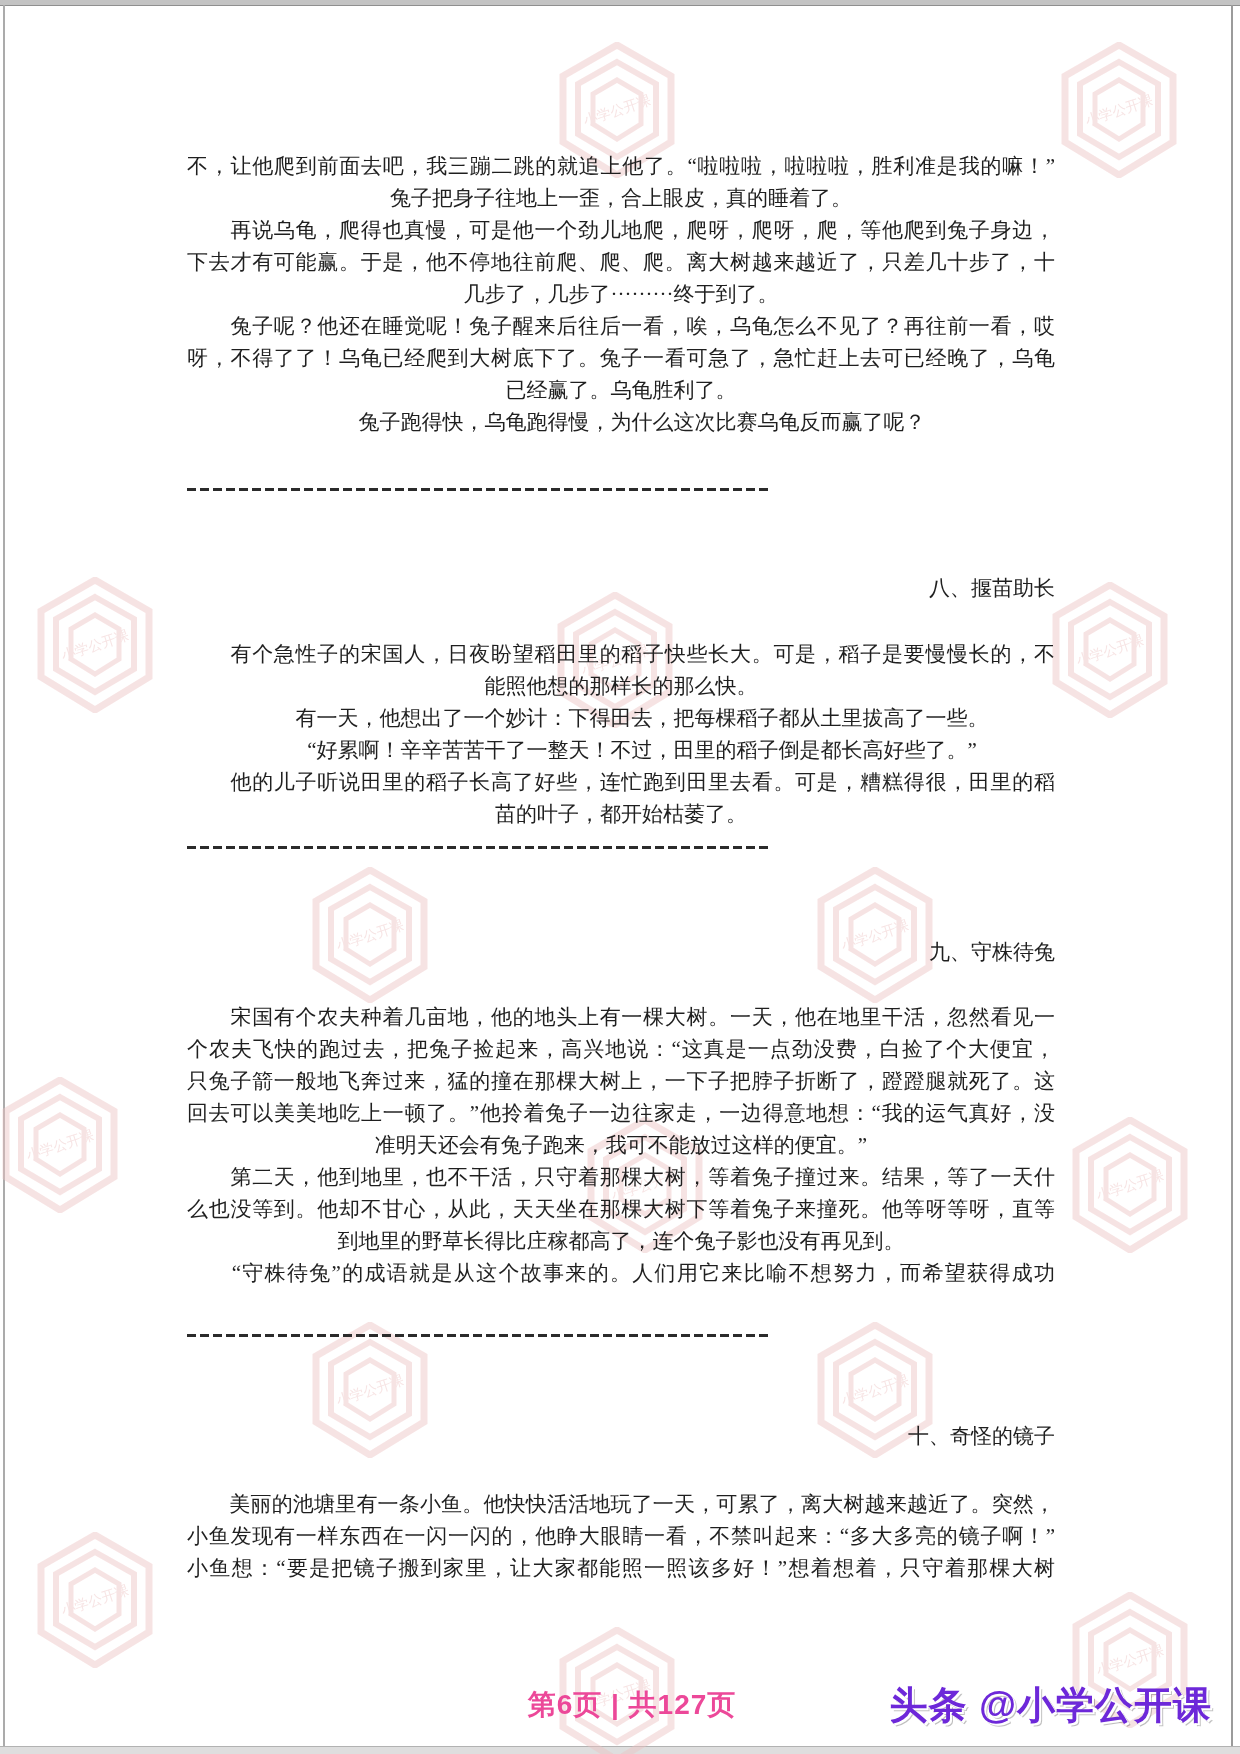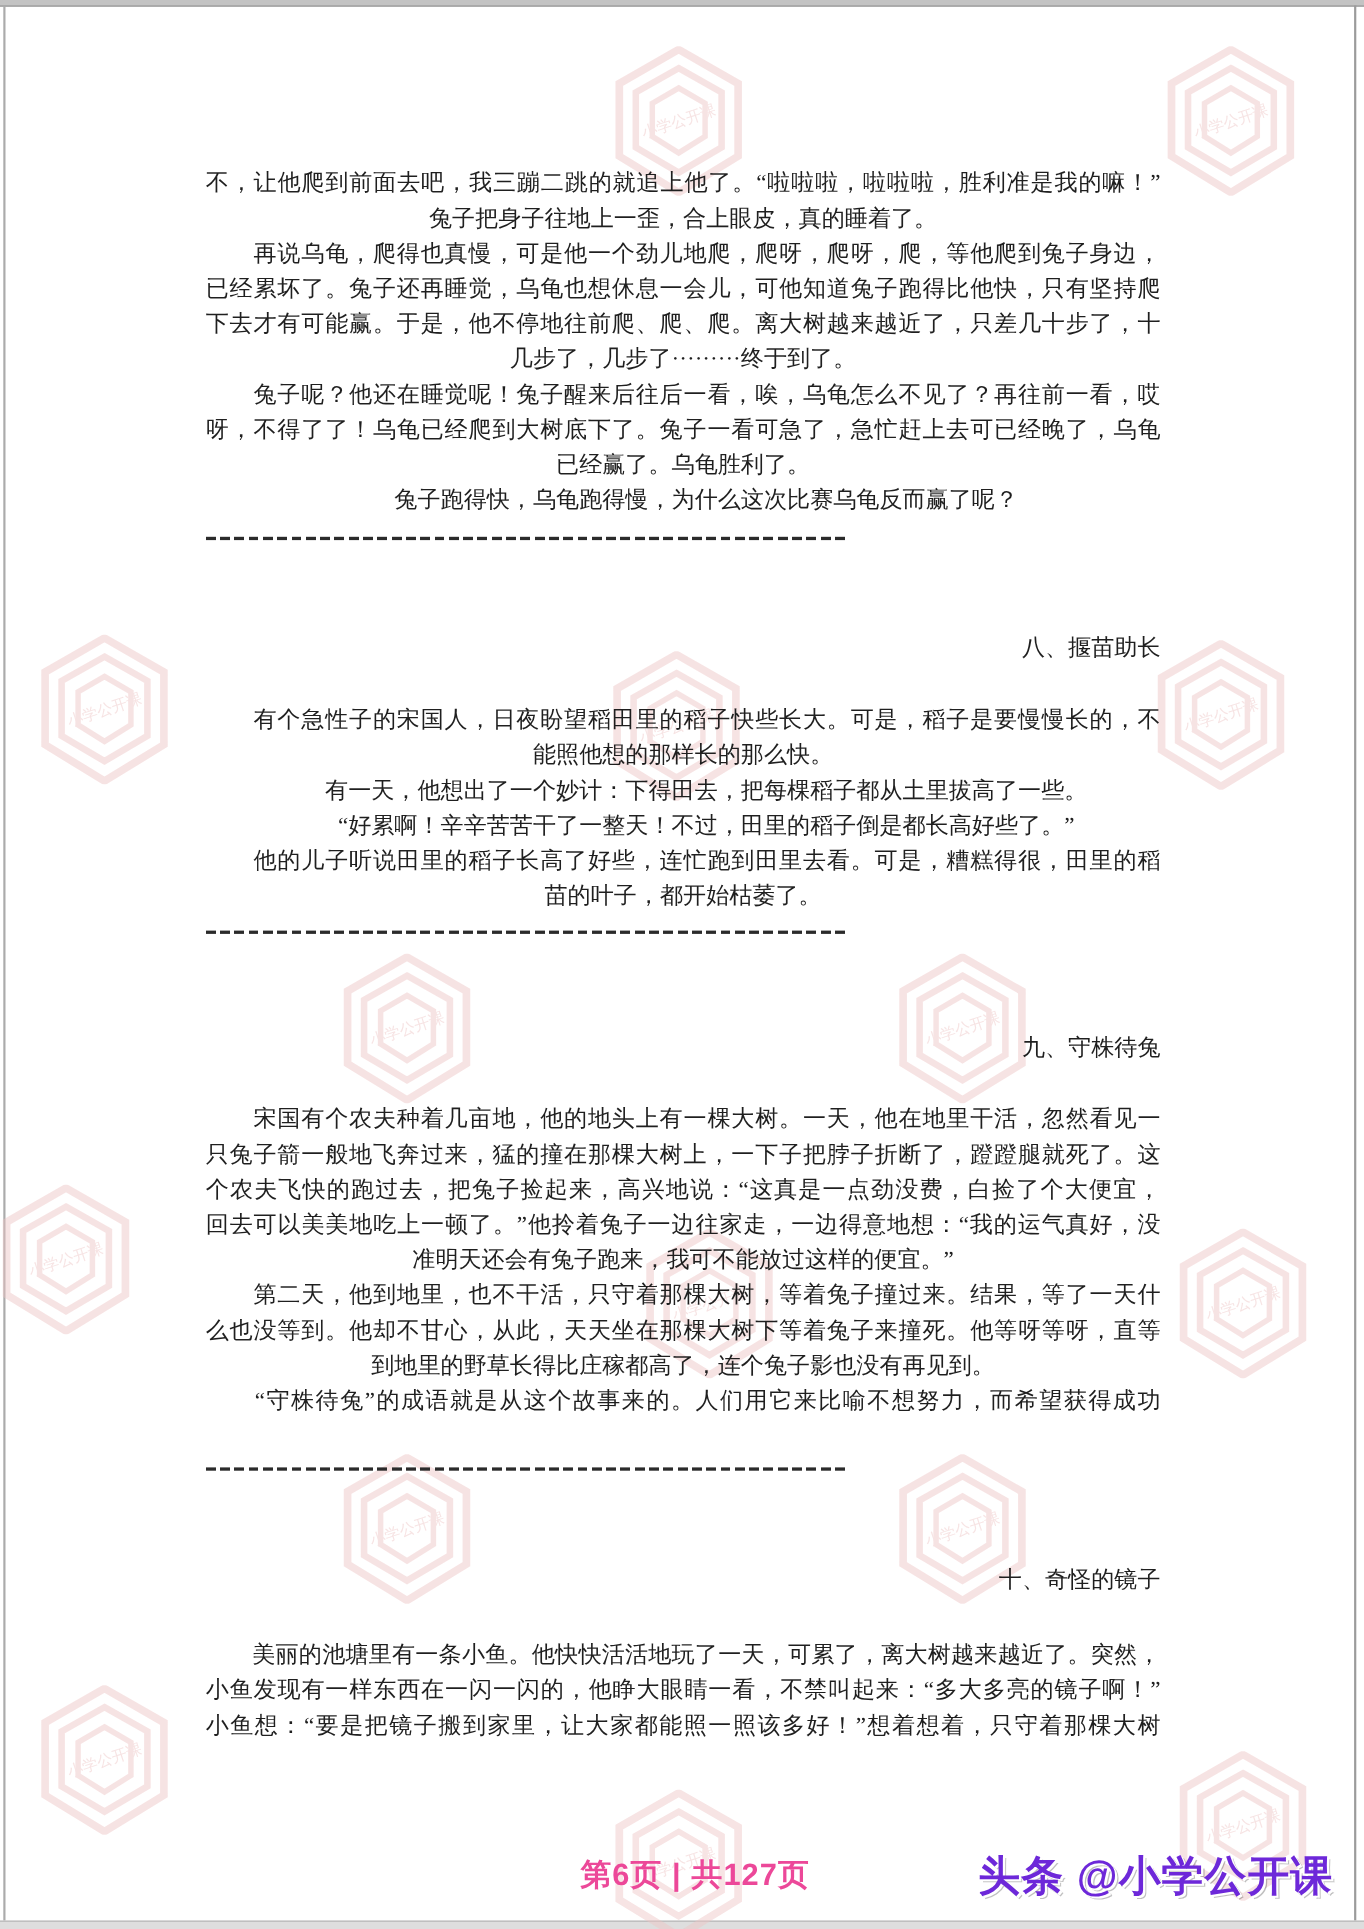--- a/index.html
+++ b/index.html
@@ -174,21 +174,20 @@
           <polygon points="60,38 84,52 84,82 60,97 36,82 36,52" stroke-width="5"></polygon>
         </g>
         <text x="60" y="73" text-anchor="middle" font-size="14" fill="#edc3c3" transform="rotate(-18 60 68)">小学公开课</text>
       </svg></div>
   </div>
 
 <div class="textblock" id="block-0">
     <div class="line full">不，让他爬到前面去吧，我三蹦二跳的就追上他了。“啦啦啦，啦啦啦，胜利准是我的嘛！”</div>
     <div class="line end">兔子把身子往地上一歪，合上眼皮，真的睡着了。</div>
     <div class="line full">　　再说乌龟，爬得也真慢，可是他一个劲儿地爬，爬呀，爬呀，爬，等他爬到兔子身边，</div>
-    <div class="line full">已经累坏了。兔子还再睡觉，乌龟也想休息一会儿，可他知道兔子跑得比他快，只有坚持爬</div>
     <div class="line full">下去才有可能赢。于是，他不停地往前爬、爬、爬。离大树越来越近了，只差几十步了，十</div>
     <div class="line end">几步了，几步了·········终于到了。</div>
     <div class="line full">　　兔子呢？他还在睡觉呢！兔子醒来后往后一看，唉，乌龟怎么不见了？再往前一看，哎</div>
     <div class="line full">呀，不得了了！乌龟已经爬到大树底下了。兔子一看可急了，急忙赶上去可已经晚了，乌龟</div>
     <div class="line end">已经赢了。乌龟胜利了。</div>
     <div class="line end">　　兔子跑得快，乌龟跑得慢，为什么这次比赛乌龟反而赢了呢？</div>
   </div>
 <div class="divider" id="div-0"></div>
 
 <div class="section-heading" id="hdr-1">八、揠苗助长</div>
@@ -198,22 +197,22 @@
     <div class="line end">　　有一天，他想出了一个妙计：下得田去，把每棵稻子都从土里拔高了一些。</div>
     <div class="line end">　　“好累啊！辛辛苦苦干了一整天！不过，田里的稻子倒是都长高好些了。”</div>
     <div class="line full">　　他的儿子听说田里的稻子长高了好些，连忙跑到田里去看。可是，糟糕得很，田里的稻</div>
     <div class="line end">苗的叶子，都开始枯萎了。</div>
   </div>
 <div class="divider" id="div-1"></div>
 
 <div class="section-heading" id="hdr-2">九、守株待兔</div>
 <div class="textblock" id="block-2">
     <div class="line full">　　宋国有个农夫种着几亩地，他的地头上有一棵大树。一天，他在地里干活，忽然看见一</div>
+    <div class="line full">个农夫飞快的跑过去，把兔子捡起来，高兴地说：“这真是一点劲没费，白捡了个大便宜，</div>
     <div class="line full">只兔子箭一般地飞奔过来，猛的撞在那棵大树上，一下子把脖子折断了，蹬蹬腿就死了。这</div>
-    <div class="line full">个农夫飞快的跑过去，把兔子捡起来，高兴地说：“这真是一点劲没费，白捡了个大便宜，</div>
     <div class="line full">回去可以美美地吃上一顿了。”他拎着兔子一边往家走，一边得意地想：“我的运气真好，没</div>
     <div class="line end">准明天还会有兔子跑来，我可不能放过这样的便宜。”</div>
     <div class="line full">　　第二天，他到地里，也不干活，只守着那棵大树，等着兔子撞过来。结果，等了一天什</div>
     <div class="line full">么也没等到。他却不甘心，从此，天天坐在那棵大树下等着兔子来撞死。他等呀等呀，直等</div>
     <div class="line end">到地里的野草长得比庄稼都高了，连个兔子影也没有再见到。</div>
     <div class="line full">　　“守株待兔”的成语就是从这个故事来的。人们用它来比喻不想努力，而希望获得成功</div>
   </div>
 <div class="divider" id="div-2"></div>
 
 <div class="section-heading" id="hdr-3">十、奇怪的镜子</div>

